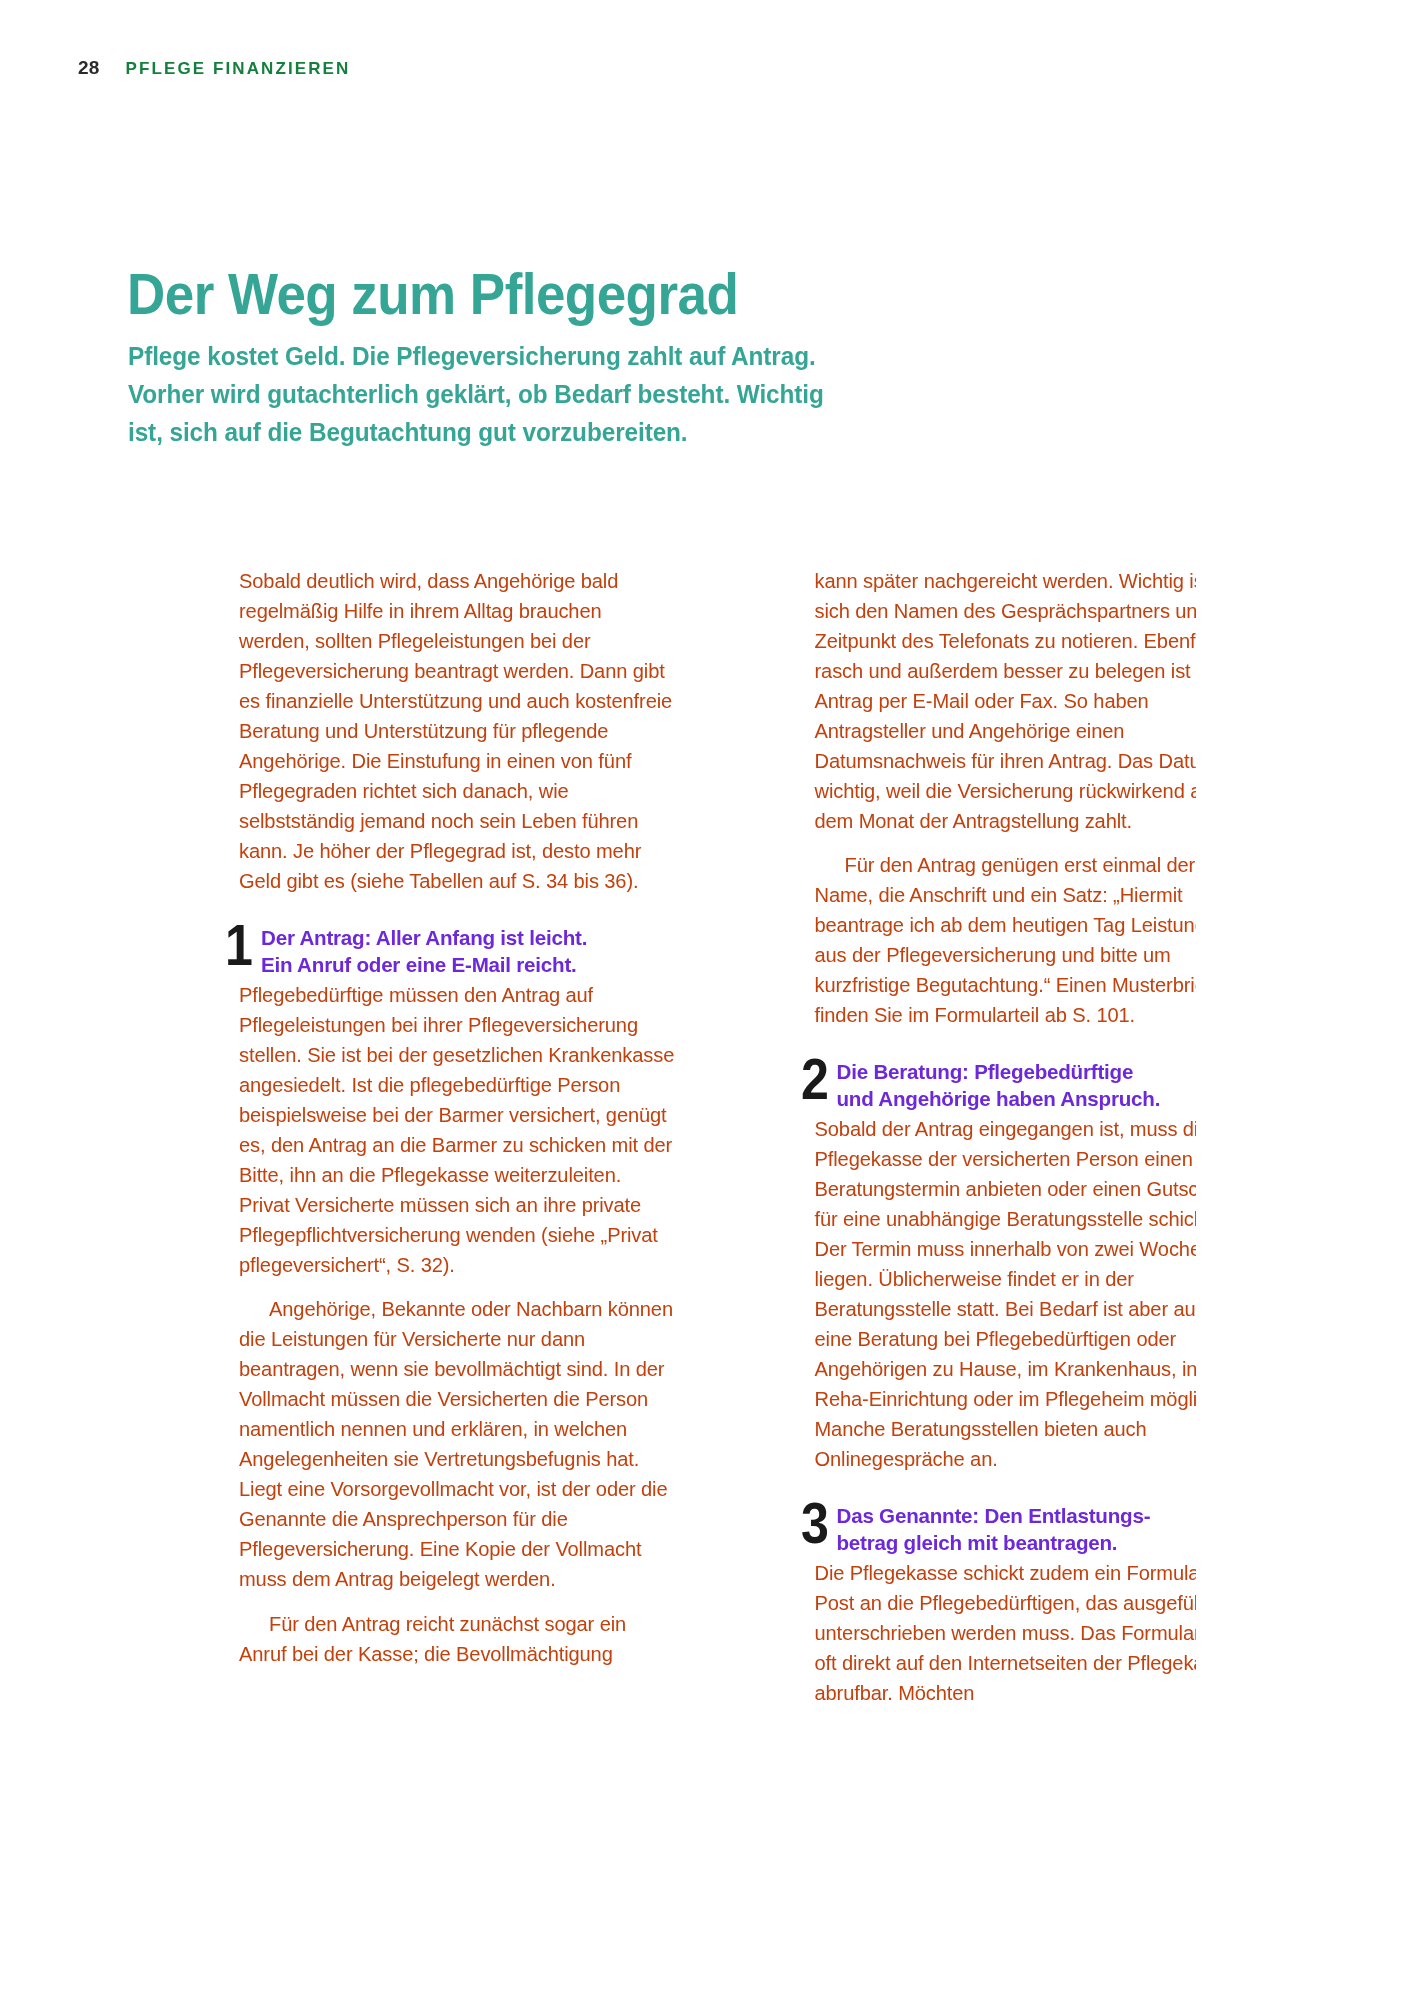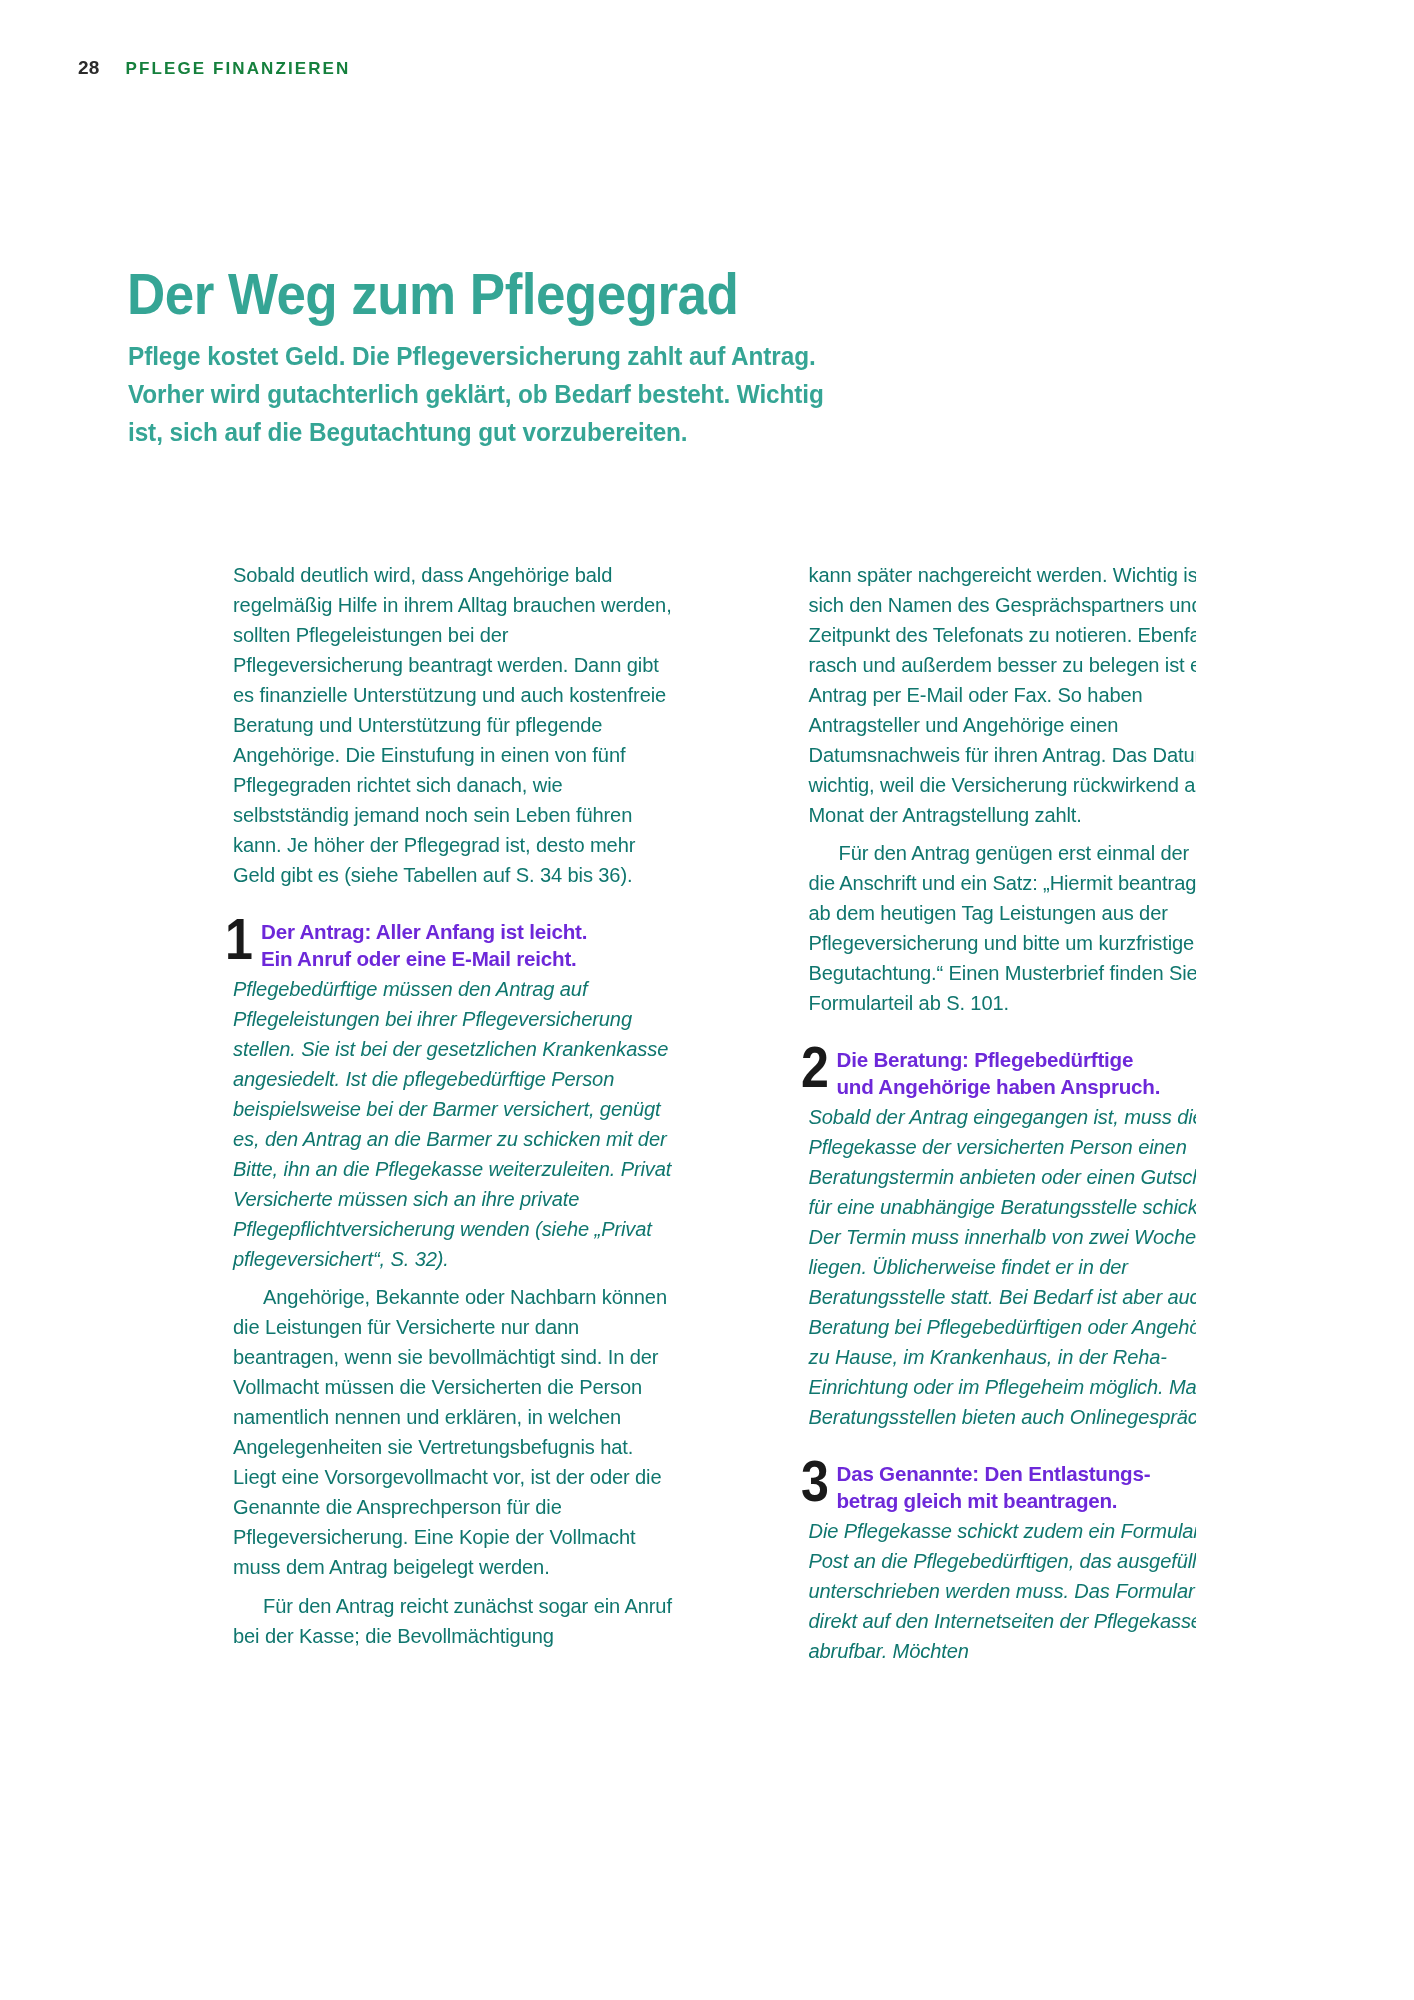--- a/index.html
+++ b/index.html
@@ -75,24 +75,24 @@
     position: absolute;
     left: 225px;
     top: 552px;
     width: 1040px;
     display: flex;
     gap: 111px;
   }
   .col { width: 466px; }
 
   .col p {
-    margin: 8px;
+    margin: 14px;
     font-size: 20.1px;
     line-height: 1.495;
-    color: #0f766e;
+    color: #c2410c;
     letter-spacing: -0.12px;
     text-align: left;
   }
   .col p.indent { text-indent: 30px; }
 
   
   .step {
     display: flex;
     align-items: flex-start;
     margin-top: 29px;
@@ -111,21 +111,21 @@
   }
   .step-text {
     font-size: 20.6px;
     line-height: 1.30;
     font-weight: 700;
     color: #6d28d9;
     letter-spacing: -0.22px;
     padding-left: 3px;
   }
   .step-text span { display: block; white-space: nowrap; }
-  .step + p { margin-top: 1px; font-style: italic; }
+  .step + p { margin-top: 1px; }
 </style>
 </head>
 <body>
 
 <div class="page">
 
   <div class="runhead">
     <span class="folio">28</span>
     <span class="section">PFLEGE FINANZIEREN</span>
   </div>

